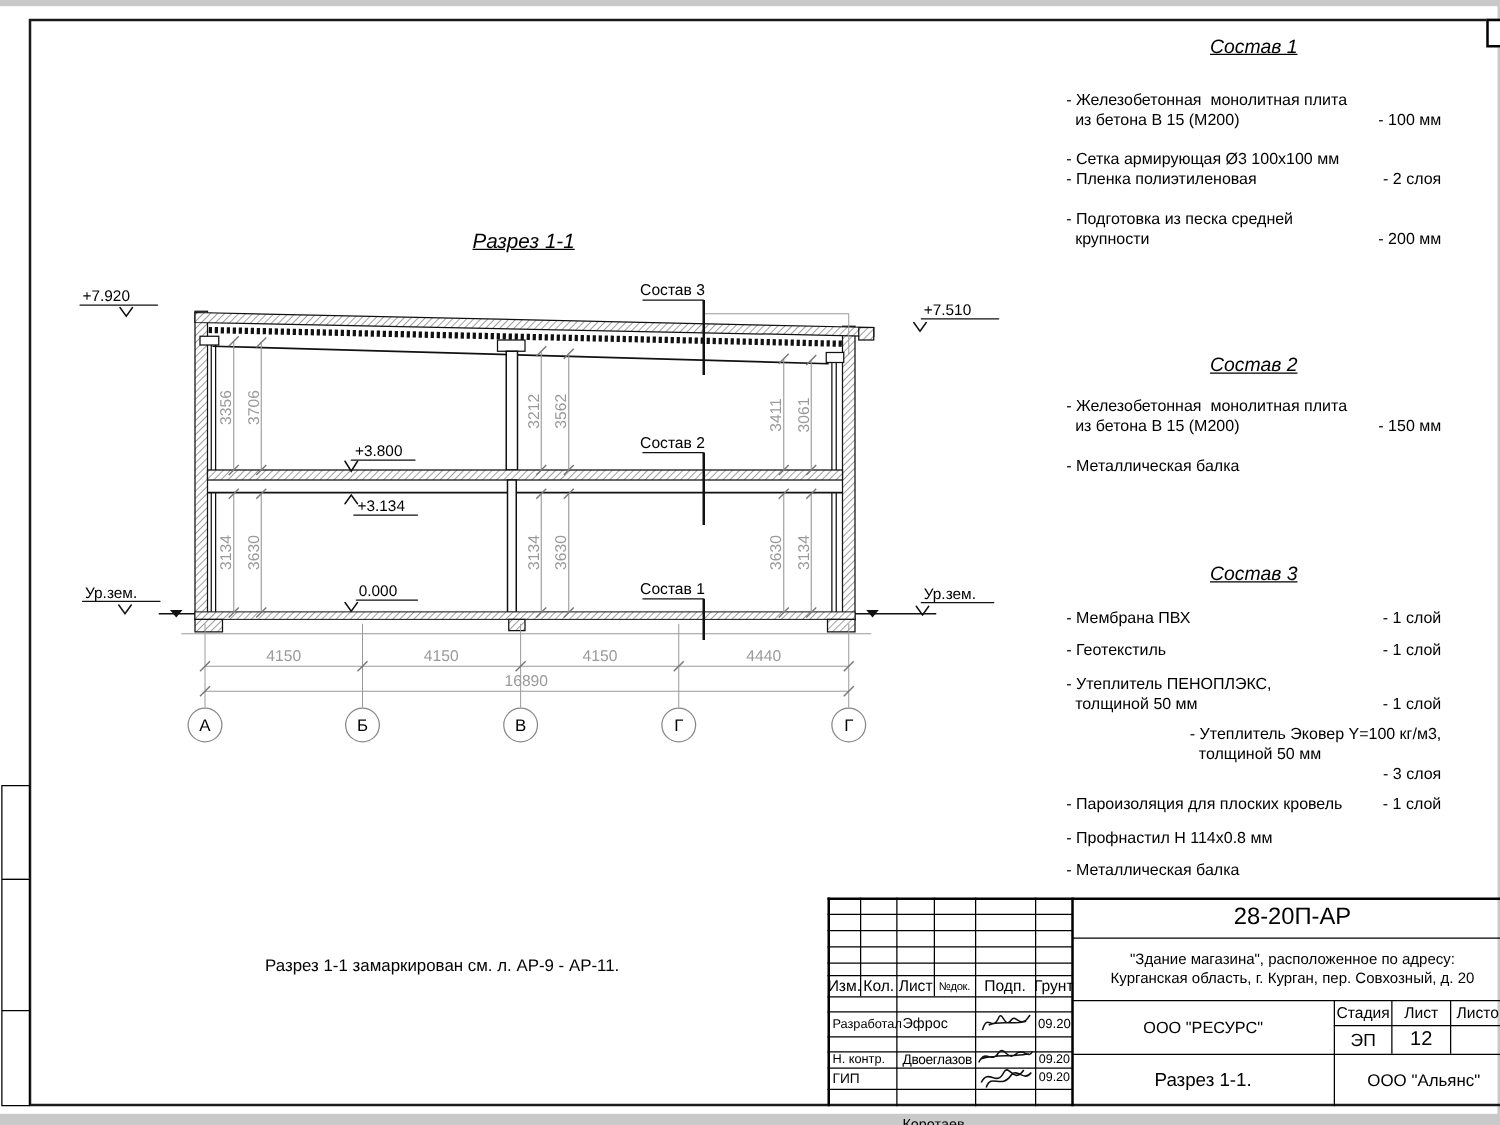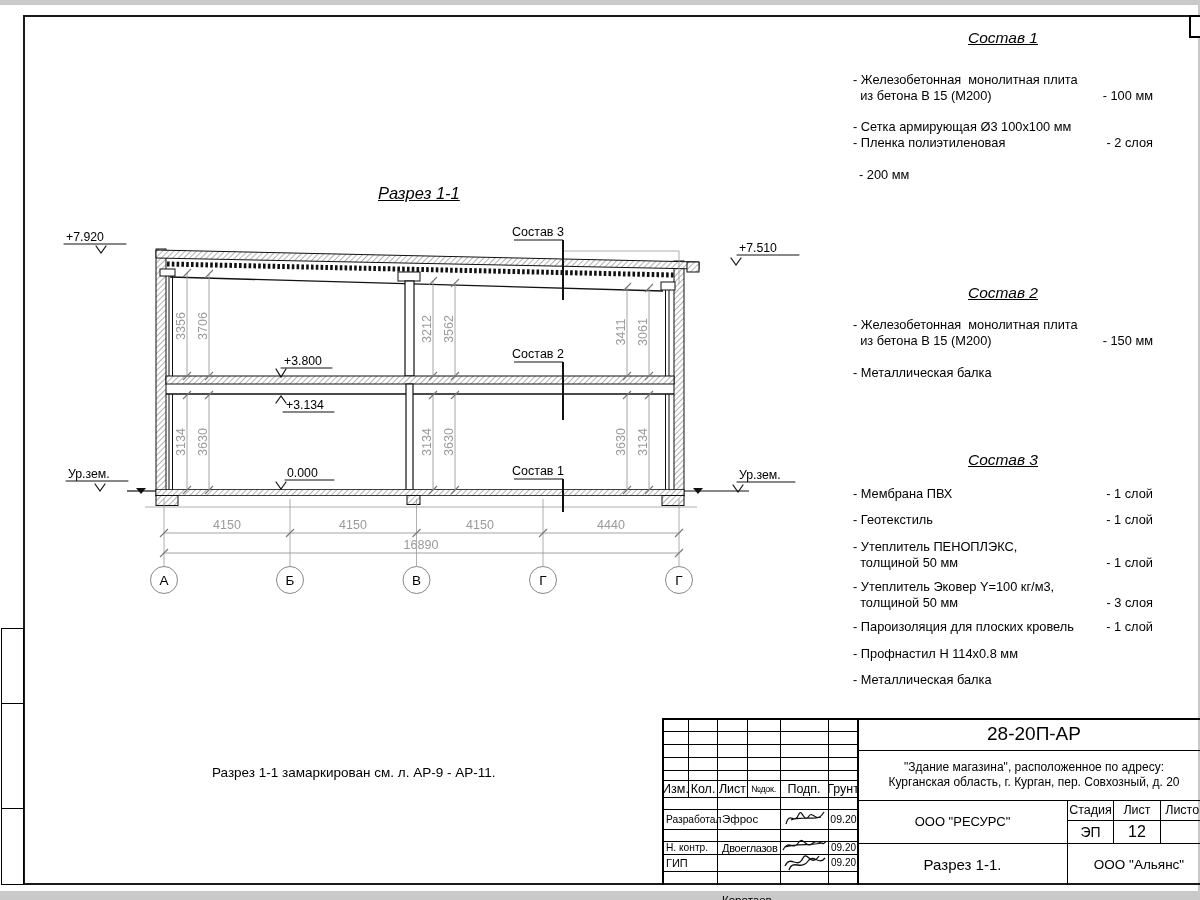--- a/index.html
+++ b/index.html
@@ -221,20 +221,22 @@
     </div>
     <div class="srow" style="margin-top:15px;">
       <div class="stext">- Сетка армирующая Ø3 100х100 мм</div>
       <div class="sval"></div>
     </div>
     <div class="srow" style="margin-top:0;">
       <div class="stext">- Пленка полиэтиленовая</div>
       <div class="sval">-  2 слоя</div>
     </div>
     <div class="srow" style="margin-top:16px;">
+      <div class="stext">- Подготовка из песка средней
+  крупности</div>
       <div class="sval">- 200 мм</div>
     </div>
   </div>
 
   <div class="panel" style="left:853px;top:285px;">
     <h3>Состав 2</h3>
     <div class="srow" style="margin-top:16px;">
       <div class="stext">- Железобетонная  монолитная плита
   из бетона В 15 (М200)</div>
       <div class="sval">- 150 мм</div>
@@ -253,21 +255,21 @@
     </div>
     <div class="srow" style="margin-top:10px;">
       <div class="stext">- Геотекстиль</div>
       <div class="sval">- 1 слой</div>
     </div>
     <div class="srow" style="margin-top:11px;">
       <div class="stext">- Утеплитель ПЕНОПЛЭКС,
   толщиной 50 мм</div>
       <div class="sval">- 1 слой</div>
     </div>
-    <div class="srow" style="margin-top:8px;">
+    <div class="srow" style="margin-top:8px;flex-direction:column;">
       <div class="stext">- Утеплитель Эковер Y=100 кг/м3,
   толщиной 50 мм</div>
       <div class="sval">- 3 слоя</div>
     </div>
     <div class="srow" style="margin-top:8px;">
       <div class="stext">- Пароизоляция для плоских кровель</div>
       <div class="sval">- 1 слой</div>
     </div>
     <div class="srow" style="margin-top:11px;">
       <div class="stext">- Профнастил Н 114х0.8 мм</div>

